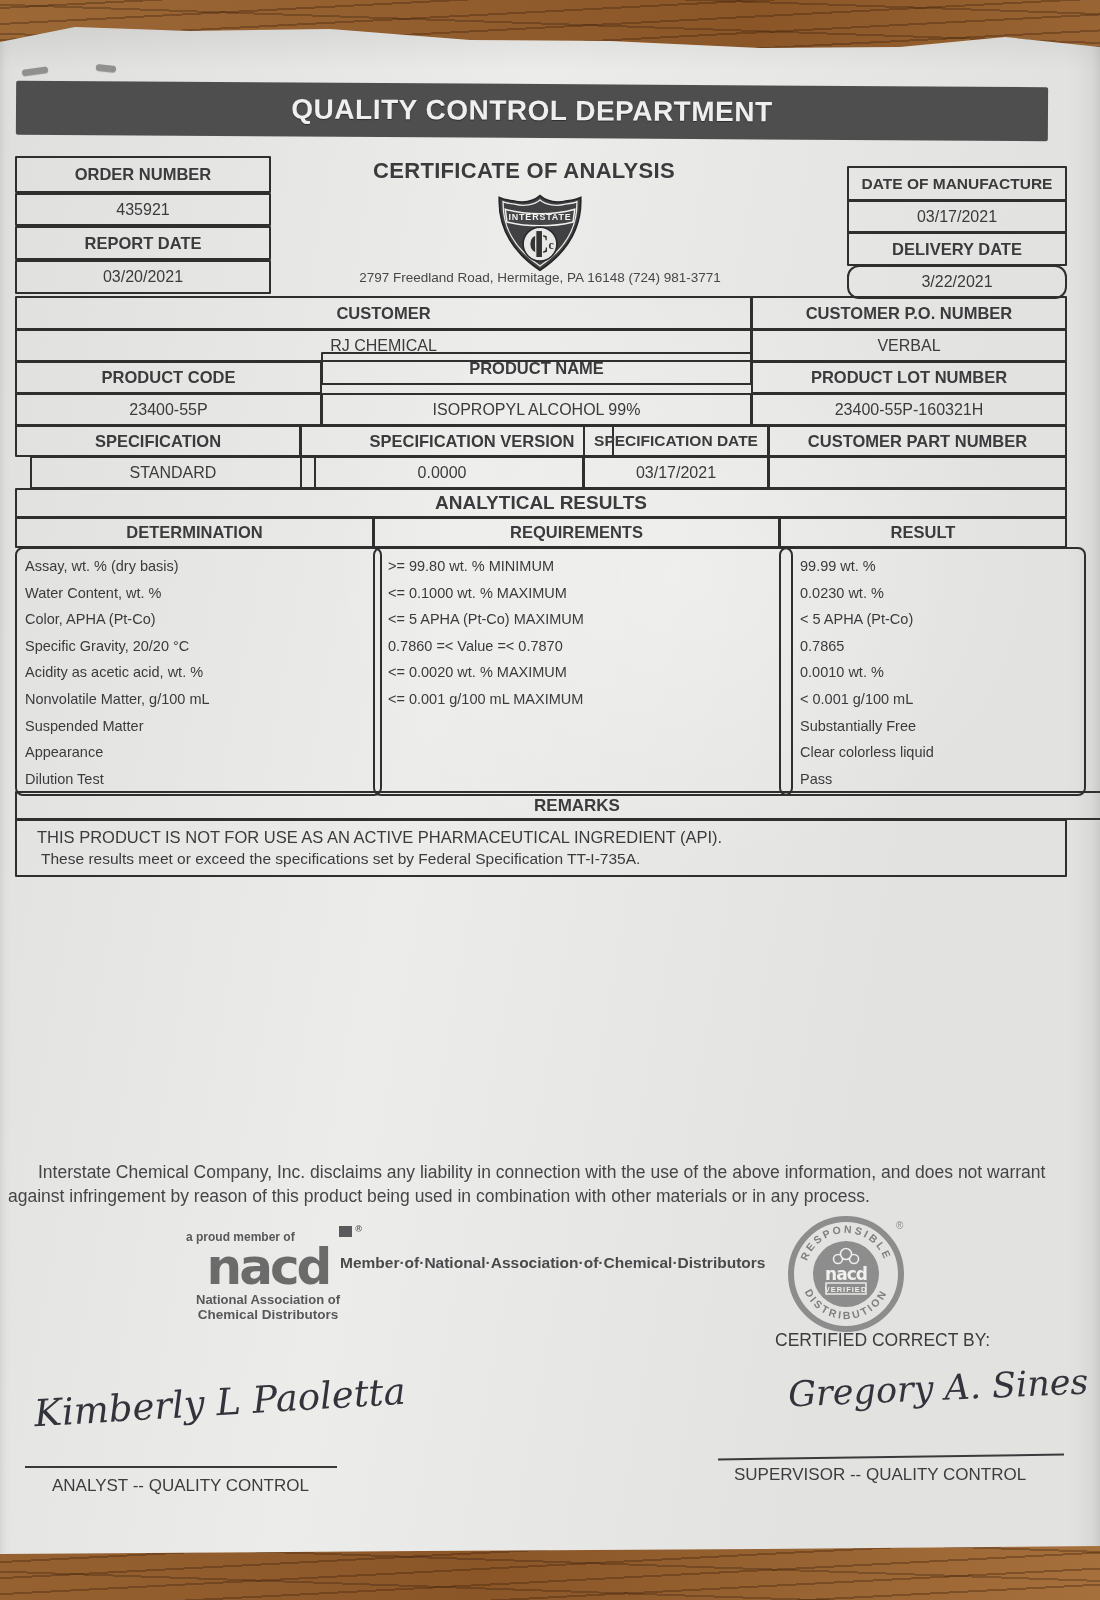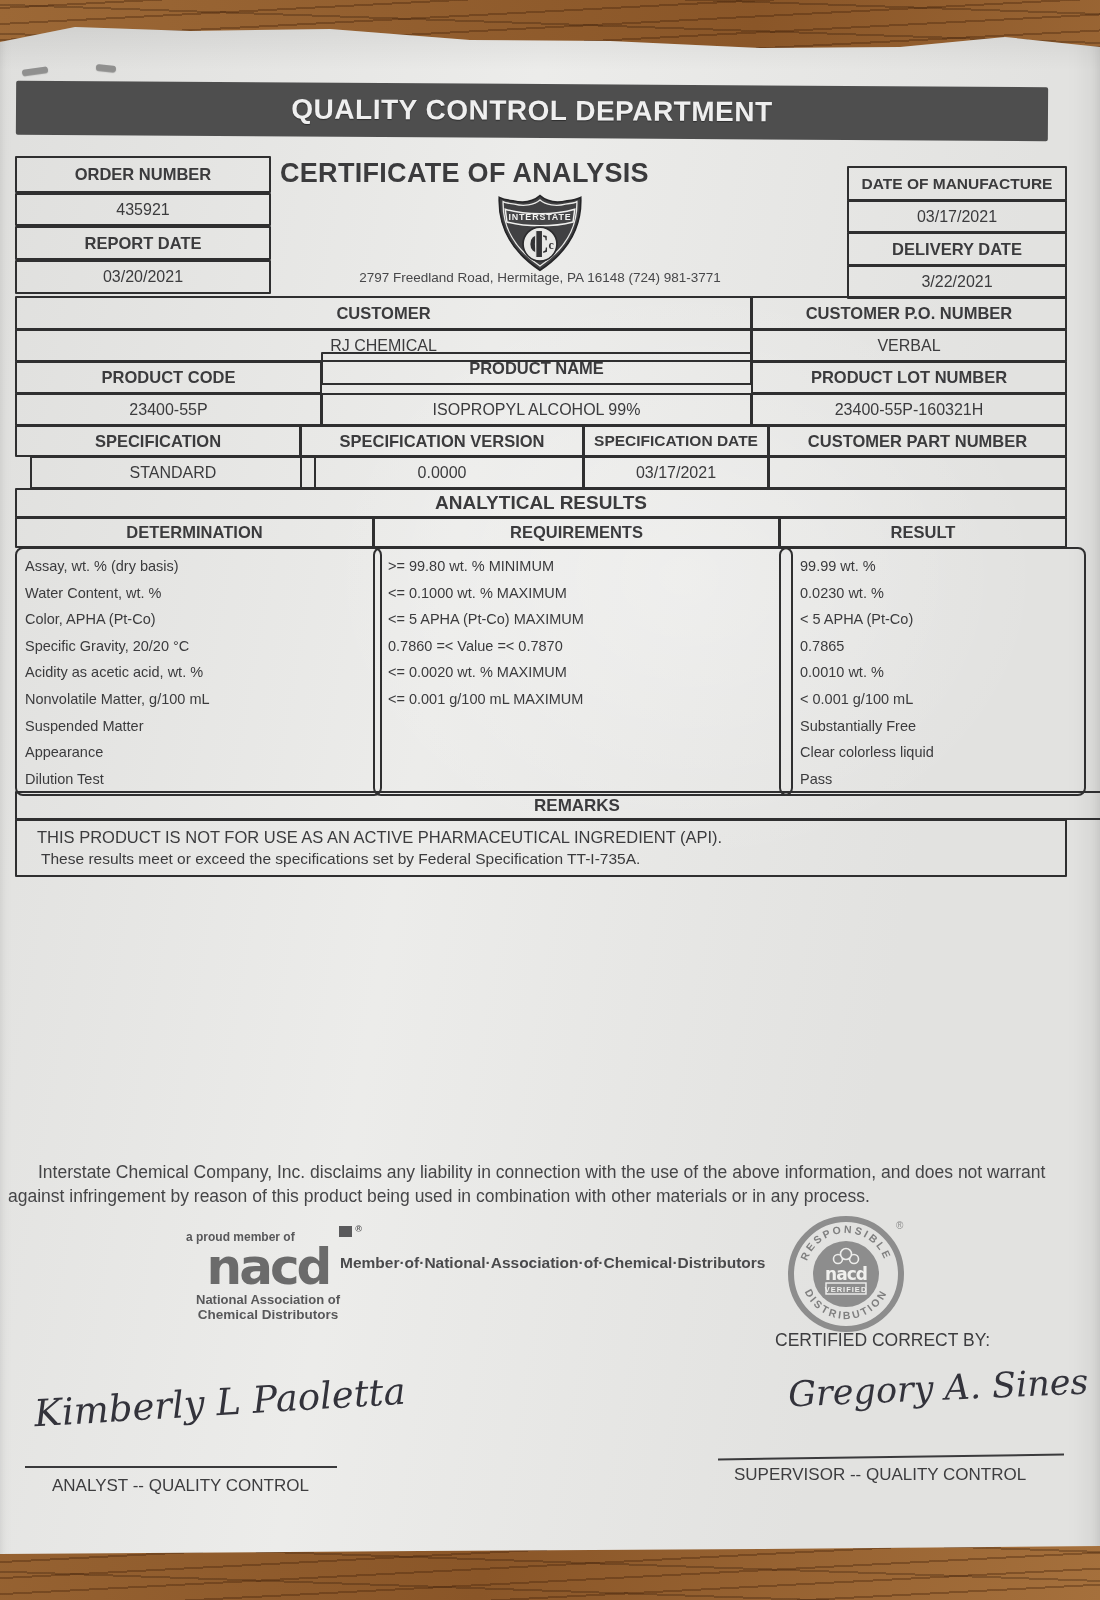--- a/index.html
+++ b/index.html
@@ -26,21 +26,21 @@
     position:absolute; left:16px; top:84px; width:1032px; height:54px; background:#4e4e4e;
     transform:rotate(0.35deg); display:flex; align-items:center; justify-content:center;
     color:#efefef; font-weight:bold; font-size:28px; letter-spacing:0.5px;
     text-shadow:0 1px 1px rgba(0,0,0,.4); border-radius:2px;
   }
   .cell{
     position:absolute; border:2px solid #2f2f30; display:flex; align-items:center; justify-content:center;
     font-size:16px; white-space:nowrap; overflow:hidden; border-radius:1px;
   }
   .hdr{font-weight:bold; font-size:16.5px;}
-  .big-title{position:absolute; left:280px; top:158px; width:520px; text-align:left; font-weight:bold; font-size:27px; letter-spacing:0.3px;}
+  .big-title{position:absolute; left:264px; top:158px; width:520px; text-align:center; font-weight:bold; font-size:22px; letter-spacing:0.3px;}
   .address{position:absolute; left:280px; top:270px; width:520px; text-align:center; font-size:13.5px; color:#474749;}
   .body-col{position:absolute; border:2px solid #2f2f30; padding:4px 0 0 0; border-radius:8px;}
   .body-col .ln{height:26.6px; line-height:26.6px; font-size:14.5px; white-space:nowrap; overflow:hidden;}
   .remarks-box{position:absolute; border:2px solid #2f2f30; border-radius:1px;}
   .remarks-box .r1{margin:7px 0 0 20px; font-size:16.5px;}
   .remarks-box .r2{margin:3px 0 0 24px; font-size:15.5px;}
   .disclaimer{position:absolute; left:8px; top:1160px; width:1064px; font-size:17.5px; line-height:24px; color:#454547; text-indent:30px;}
   .sig{position:absolute; font-family:"DejaVu Serif", serif; font-style:italic; color:#33333b; white-space:nowrap;}
   .sigline{position:absolute; height:2px; background:#3a3a3c;}
   .siglabel{position:absolute; font-size:17px; color:#3d3d3f; white-space:nowrap;}
@@ -81,36 +81,36 @@
     <circle cx="50" cy="59" r="20" fill="#e8e8e6" stroke="#2b2b2d" stroke-width="2"></circle>
     <text x="49" y="70" text-anchor="middle" font-size="33" font-weight="bold" fill="#333335" font-family="Liberation Serif, serif">C</text>
     <rect x="45" y="43" width="8" height="32" fill="#333335" stroke="#e8e8e6" stroke-width="1.4"></rect>
     <text x="60" y="65" font-size="14" font-weight="bold" fill="#333335" font-family="Liberation Serif, serif">c</text>
   </svg>
   <div class="address">2797 Freedland Road, Hermitage, PA 16148  (724) 981-3771</div>
 
   <div class="cell hdr" style="left:847px; top:166px; width:216px; height:31px; font-size:15.5px;">DATE OF MANUFACTURE</div>
   <div class="cell" style="left:847px; top:200px; width:216px; height:29px;">03/17/2021</div>
   <div class="cell hdr" style="left:847px; top:232px; width:216px; height:30px;">DELIVERY DATE</div>
-  <div class="cell" style="left:847px; top:265px; width:216px; height:30px;">3/22/2021</div>
+  <div class="cell" style="left:847px; top:265px; width:216px; height:30px;border-radius:12px;">3/22/2021</div>
 
   <div class="cell hdr" style="left:15px; top:296px; width:733px; height:30px;">CUSTOMER</div>
   <div class="cell hdr" style="left:751px; top:296px; width:312px; height:30px;">CUSTOMER P.O. NUMBER</div>
   <div class="cell" style="left:15px; top:329px; width:733px; height:29px;text-decoration:underline;">RJ CHEMICAL</div>
   <div class="cell" style="left:751px; top:329px; width:312px; height:29px;">VERBAL</div>
 
   <div class="cell hdr" style="left:15px; top:361px; width:303px; height:29px;">PRODUCT CODE</div>
   <div class="cell hdr" style="left:321px; top:352px; width:427px; height:29px;">PRODUCT NAME</div>
   <div class="cell hdr" style="left:751px; top:361px; width:312px; height:29px;">PRODUCT LOT NUMBER</div>
   <div class="cell" style="left:15px; top:393px; width:303px; height:29px;">23400-55P</div>
   <div class="cell" style="left:321px; top:393px; width:427px; height:29px;">ISOPROPYL ALCOHOL 99%</div>
   <div class="cell" style="left:751px; top:393px; width:312px; height:29px;">23400-55P-160321H</div>
 
   <div class="cell hdr" style="left:15px; top:425px; width:282px; height:28px;">SPECIFICATION</div>
-  <div class="cell hdr" style="left:300px; top:425px; width:280px; height:28px;">SPECIFICATION VERSION</div>
+  <div class="cell hdr" style="left:300px; top:425px; width:280px; height:28px;padding-left:30px;">SPECIFICATION VERSION</div>
   <div class="cell hdr" style="left:583px; top:425px; width:182px; height:28px; font-size:15.5px;">SPECIFICATION DATE</div>
   <div class="cell hdr" style="left:768px; top:425px; width:295px; height:28px;">CUSTOMER PART NUMBER</div>
   <div class="cell" style="left:30px; top:456px; width:282px; height:29px;">STANDARD</div>
   <div class="cell" style="left:300px; top:456px; width:280px; height:29px;">0.0000</div>
   <div class="cell" style="left:583px; top:456px; width:182px; height:29px;">03/17/2021</div>
   <div class="cell" style="left:768px; top:456px; width:295px; height:29px;"></div>
 
   <div class="cell hdr" style="left:15px; top:488px; width:1048px; height:26px; font-size:19px;">ANALYTICAL RESULTS</div>
   <div class="cell hdr" style="left:15px; top:517px; width:355px; height:27px;">DETERMINATION</div>
   <div class="cell hdr" style="left:373px; top:517px; width:403px; height:27px;">REQUIREMENTS</div>

